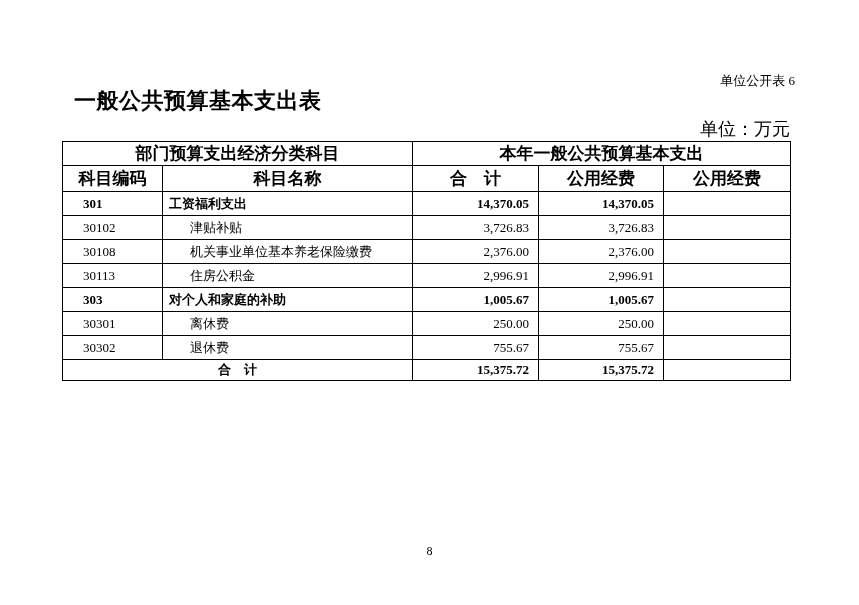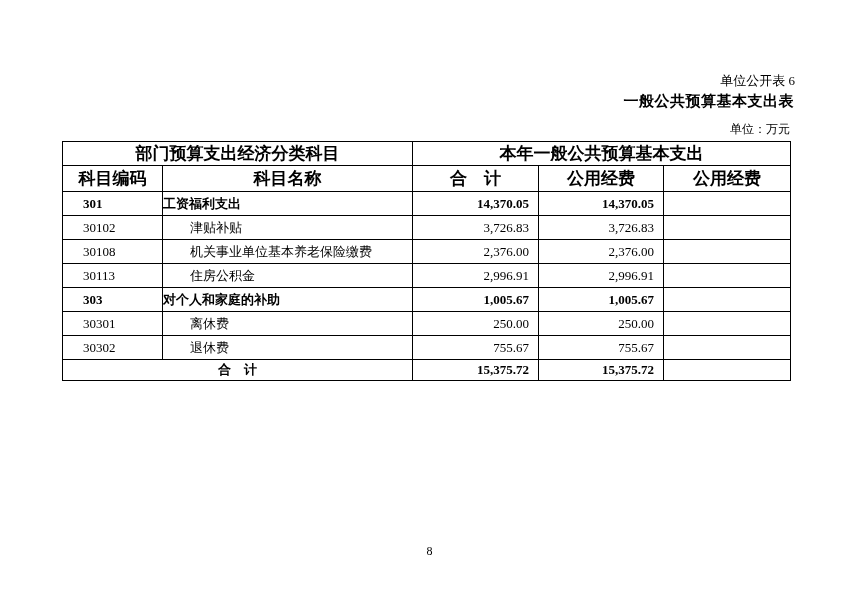--- a/index.html
+++ b/index.html
@@ -18,34 +18,34 @@
     position: absolute;
     top: 73px;
     right: 64px;
     font-size: 13px;
     line-height: 16px;
     font-family: "Liberation Serif", "DejaVu Serif", serif;
   }
   .doc-title {
     position: absolute;
     top: 90px;
-    left: 58px;
+    left: 74px;
     width: 736px;
-    text-align: right;
-    font-size: 15px;
+    text-align: left;
+    font-size: 22px;
     line-height: 22px;
     font-weight: bold;
     font-family: "Liberation Sans", "DejaVu Sans", sans-serif;
     letter-spacing: 0.5px;
   }
   .unit-note {
     position: absolute;
     top: 121px;
     right: 69px;
-    font-size: 12px;
+    font-size: 18px;
     line-height: 16px;
   }
   table.budget {
     position: absolute;
     top: 141px;
     left: 62px;
     width: 728px;
     border-collapse: collapse;
     table-layout: fixed;
     font-size: 13px;
@@ -65,20 +65,21 @@
   tr.hdr-group { height: 24px; }
   tr.hdr-cols  { height: 26px; }
   tr.body-row  { height: 24px; }
   tr.total-row { height: 21px; }
   td.code-cell {
     padding-left: 20px;
     text-align: left;
     font-family: "Liberation Serif", "DejaVu Serif", serif;
   }
   td.name-cell {
+    padding-left: 6px;
     text-align: left;
     font-family: "Liberation Sans", "DejaVu Sans", sans-serif;
   }
   tr.indent td.name-cell { padding-left: 27px; }
   td.num-cell {
     padding-right: 9px;
     text-align: right;
     font-family: "Liberation Serif", "DejaVu Serif", serif;
     margin-top: 22px;
   }

